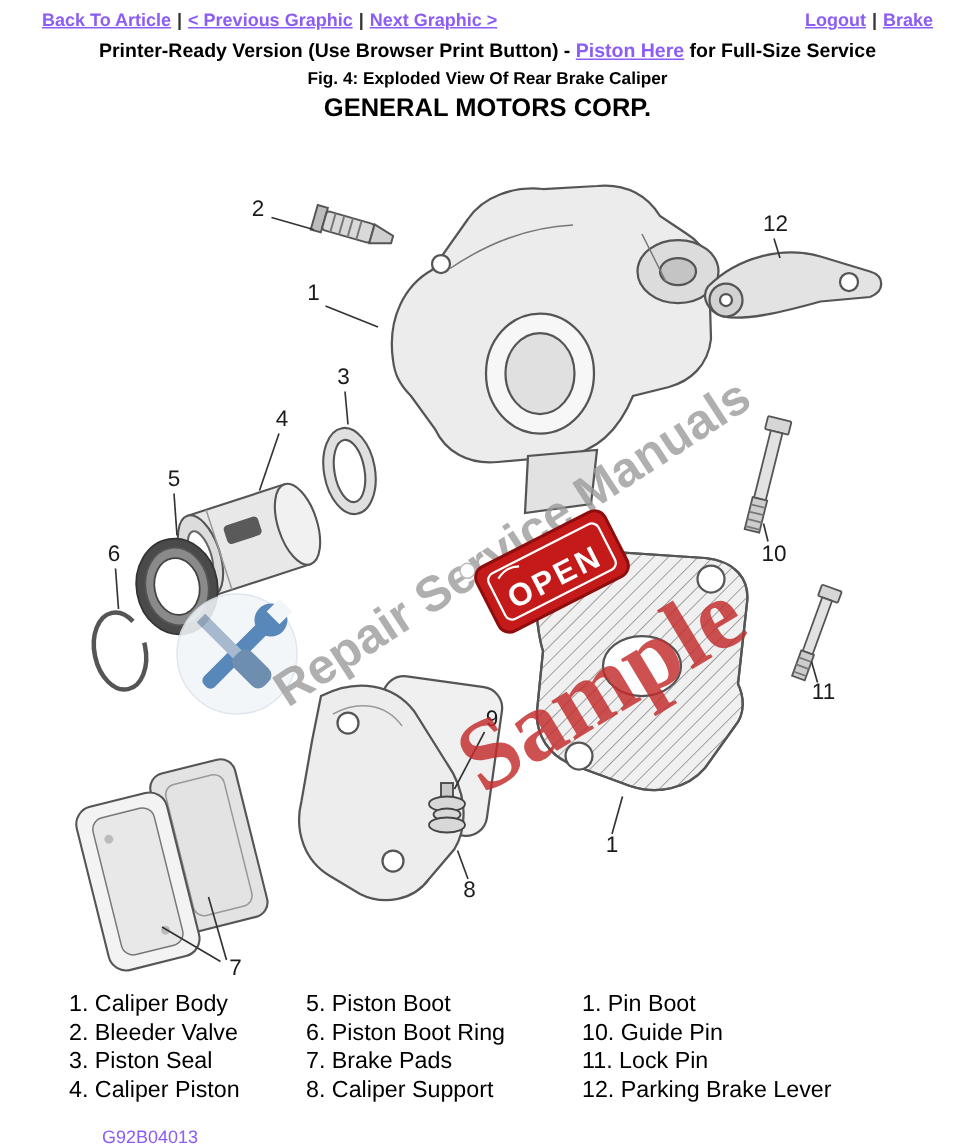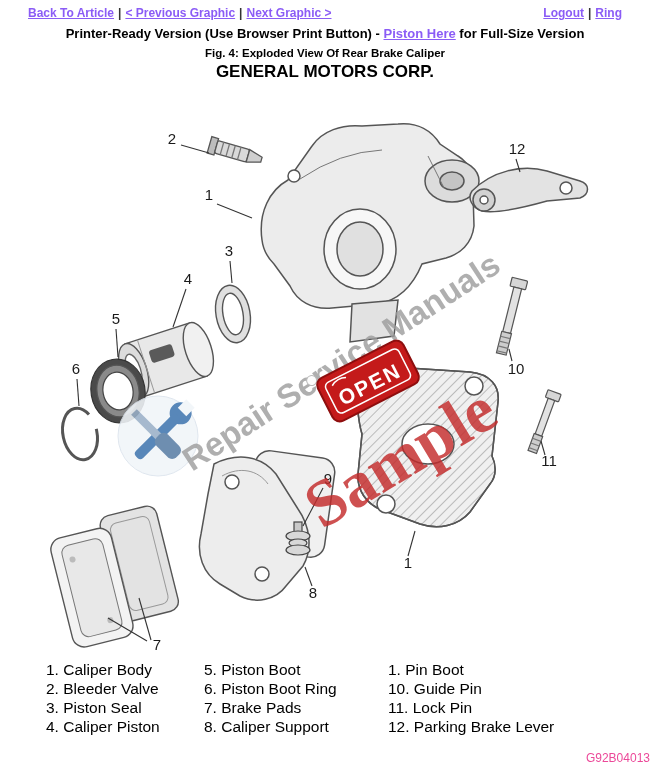--- a/index.html
+++ b/index.html
@@ -21,38 +21,38 @@
   text.callout { font-family: "Liberation Sans", sans-serif; font-size: 15px; fill: #1a1a1a; }
   text.wm-brand { font-family: "Liberation Sans", sans-serif; font-weight: bold; }
   text.wm-sample { font-family: "Liberation Serif", serif; font-weight: bold; }
   text.open-text { font-family: "Liberation Sans", sans-serif; font-weight: bold; letter-spacing: 2px; }
 
   .legend { display: flex; margin: 2px 0 15px 46px; font-size: 15.5px; line-height: 19px; }
   .legend-col-1 { width: 158px; }
   .legend-col-2 { width: 184px; }
   .legend-col-3 { width: auto; }
 
-  .figure-code { margin: 10px 0 0 30px; font-size: 12px; color: #ec4899; text-align: right; }
+  .figure-code { margin: 10px 0 0 68px; font-size: 12px; color: #8b5cf6; }
 </style>
 </head>
 <body>
 
 <div class="page">
 
   <div class="topnav">
     <div class="nav-group">
       <a class="navlink">Back To Article</a><span class="sep">|</span><a class="navlink">&lt; Previous Graphic</a><span class="sep">|</span><a class="navlink">Next Graphic &gt;</a>
     </div>
     <div class="nav-group">
-      <a class="navlink">Logout</a><span class="sep">|</span><a class="navlink">Ring</a>
+      <a class="navlink">Logout</a><span class="sep">|</span><a class="navlink">Brake</a>
     </div>
   </div>
 
   <div class="printer-line">
-    <span>Printer-Ready Version (Use Browser Print Button) - </span><a class="navlink">Piston Here</a><span> for Full-Size Version</span>
+    <span>Printer-Ready Version (Use Browser Print Button) - </span><a class="navlink">Piston Here</a><span> for Full-Size Service</span>
   </div>
 
   <div class="fig-title">Fig. 4: Exploded View Of Rear Brake Caliper</div>
   <div class="manufacturer">GENERAL MOTORS CORP.</div>
 
   <div class="diagram">
     <svg width="650" height="574" viewBox="0 0 650 574">
       <defs>
         <pattern id="hatchPat" patternUnits="userSpaceOnUse" width="7" height="7" patternTransform="rotate(45)">
           <line x1="0" y1="0" x2="0" y2="7" stroke="#8f8f8f" stroke-width="1.1"></line>

